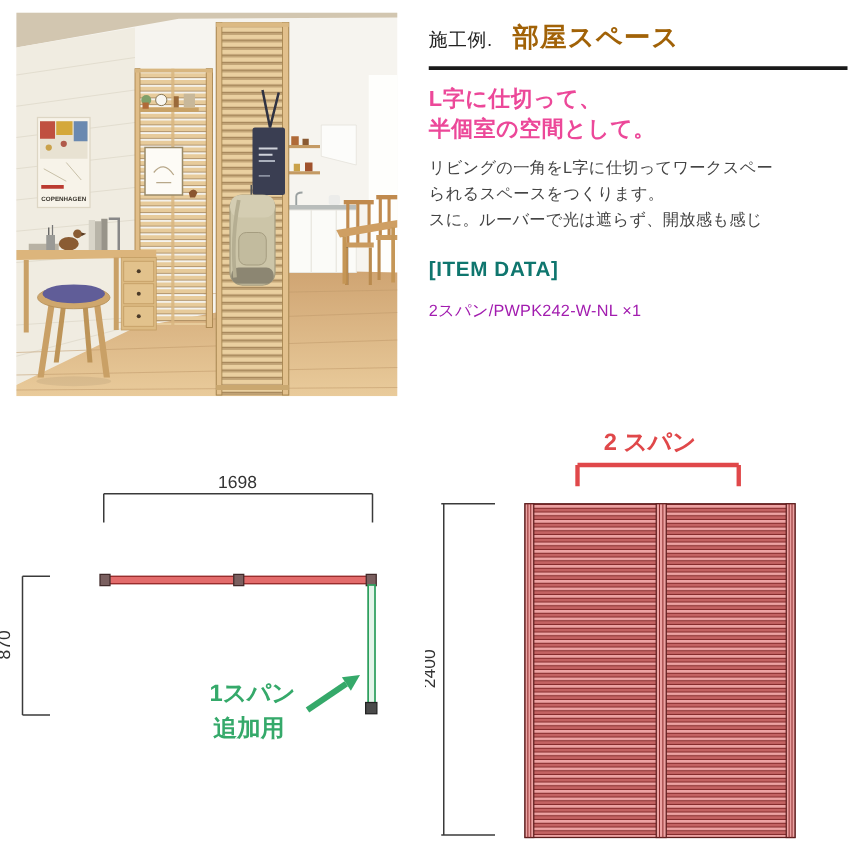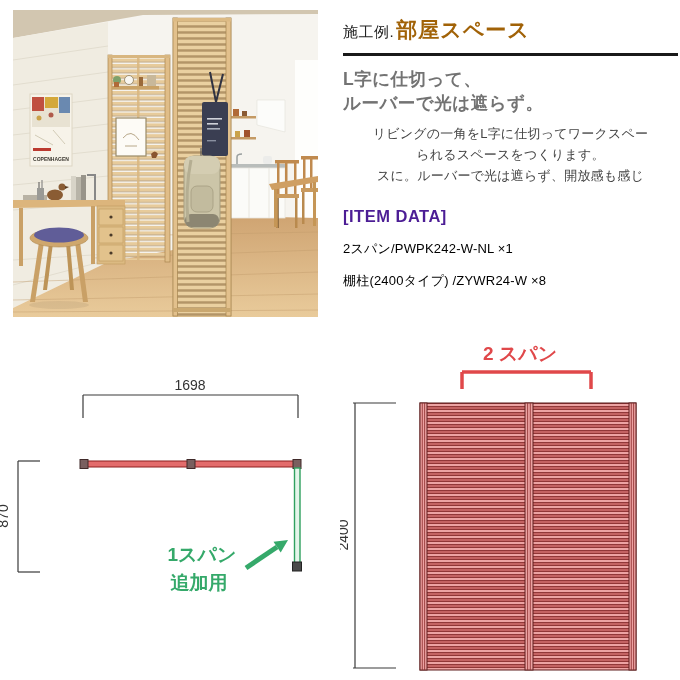--- a/index.html
+++ b/index.html
@@ -2,29 +2,29 @@
 <html><head>
 <meta charset="utf-8">
 <style>
   html,body{margin:0;padding:0;background:#fff;}
   body{width:680px;height:680px;position:relative;overflow:hidden;
        font-family:"Liberation Sans","DejaVu Sans",sans-serif;color:#333;}
   .photo-wrap{position:absolute;left:13px;top:10px;width:305px;height:307px;}
   .photo-wrap svg{display:block;}
 
   .info{position:absolute;left:343px;top:16px;width:335px;}
-  .title-row{display:flex;align-items:baseline;gap:2px;padding-bottom:9px;
+  .title-row{display:flex;align-items:baseline;gap:16px;padding-bottom:9px;
              border-bottom:3px solid #191919;}
   .title-prefix{font-size:15px;color:#222;letter-spacing:.5px;}
   .title-main{font-size:21px;font-weight:bold;color:#a16207;letter-spacing:1px;}
-  .headline{margin-top:11px;font-size:17.5px;font-weight:bold;color:#737373;
+  .headline{margin-top:11px;font-size:17.5px;font-weight:bold;color:#ec4899;
             line-height:1.38;letter-spacing:.5px;}
-  .body-text{margin-top:9px;font-size:13px;color:#444;line-height:1.6;letter-spacing:.2px;text-align:center;}
-  .itemdata-h{margin-top:20px;font-size:16.5px;font-weight:bold;color:#4c1d95;letter-spacing:.5px;}
-  .item-line{margin-top:14px;font-size:13px;color:#000000;letter-spacing:.2px;}
+  .body-text{margin-top:9px;font-size:13px;color:#444;line-height:1.6;letter-spacing:.2px;}
+  .itemdata-h{margin-top:20px;font-size:16.5px;font-weight:bold;color:#0f766e;letter-spacing:.5px;}
+  .item-line{margin-top:14px;font-size:13px;color:#a21caf;letter-spacing:.2px;}
 
   .plan-svg{position:absolute;left:0;top:368px;}
   .elev-svg{position:absolute;left:340px;top:338px;}
   svg text{font-family:"Liberation Sans","DejaVu Sans",sans-serif;}
 </style>
 </head>
 <body>
 
 <div class="photo-wrap">
 <svg width="305" height="307" viewBox="0 0 305 307">
@@ -200,30 +200,29 @@
 </svg>
 </div>
 
 <div class="info">
   <div class="title-row">
     <span class="title-prefix">施工例.</span>
     <span class="title-main">部屋スペース</span>
   </div>
   <div class="headline">
     <div>L字に仕切って、</div>
-    <div>ルーバーで光は遮らず。</div>
+    <div>半個室の空間として。</div>
   </div>
   <div class="body-text">
     <div>リビングの一角をL字に仕切ってワークスペー</div>
     <div>られるスペースをつくります。</div>
     <div>スに。ルーバーで光は遮らず、開放感も感じ</div>
   </div>
   <div class="itemdata-h">[ITEM DATA]</div>
   <div class="item-line">2スパン/PWPK242-W-NL ×1</div>
-  <div class="item-line">棚柱(2400タイプ) /ZYWR24-W ×8</div>
 </div>
 
 <svg class="plan-svg" width="340" height="250" viewBox="0 0 340 250">
 
   <g stroke="#3a3a3a" stroke-width="1.2" fill="none">
     <line x1="83" y1="27" x2="298" y2="27"></line>
     <line x1="83" y1="27" x2="83" y2="50"></line>
     <line x1="298" y1="27" x2="298" y2="50"></line>
   </g>
   <text x="190" y="22" font-size="14" fill="#333" text-anchor="middle">1698</text>

